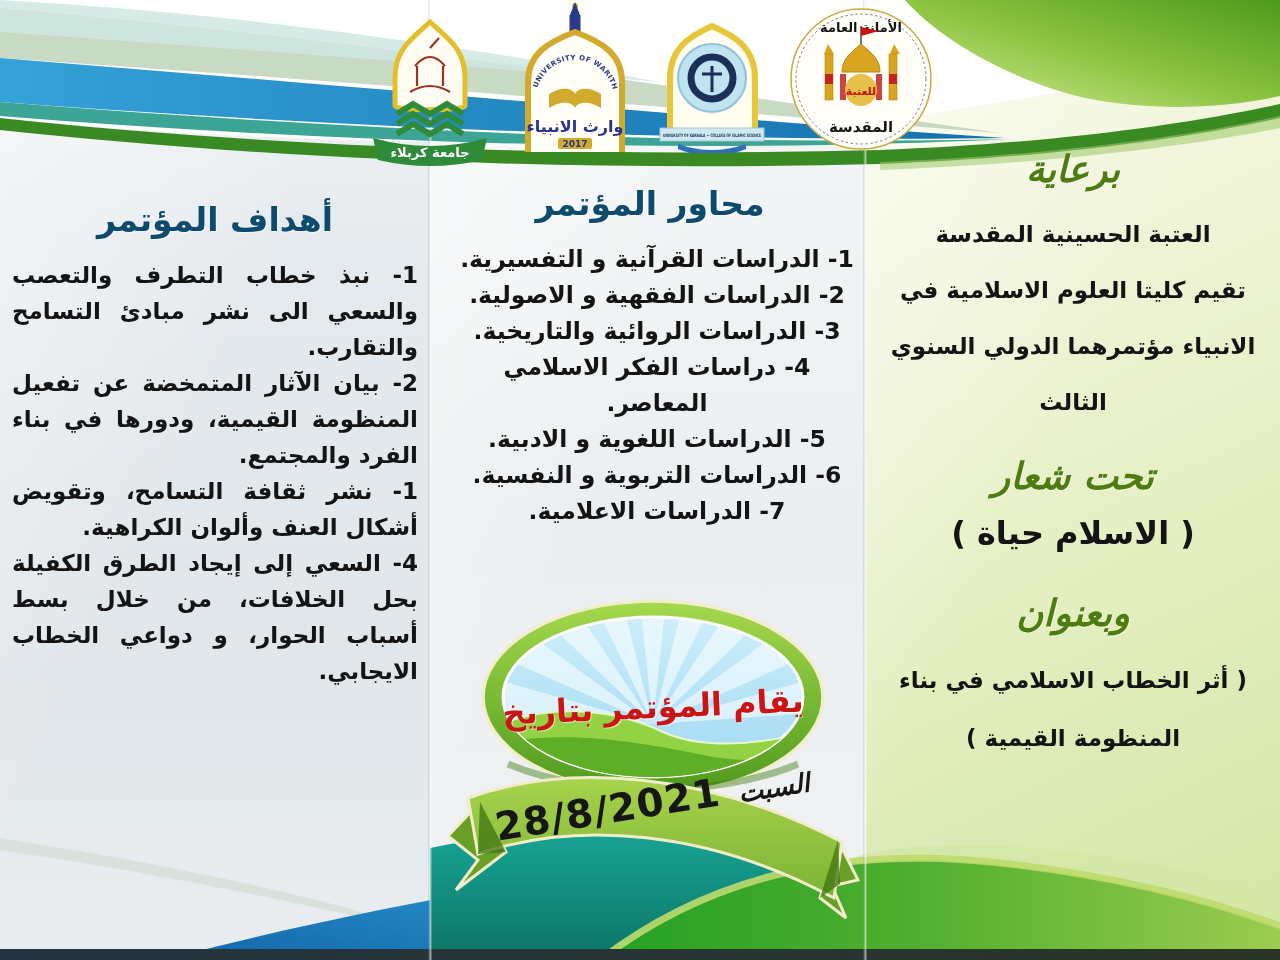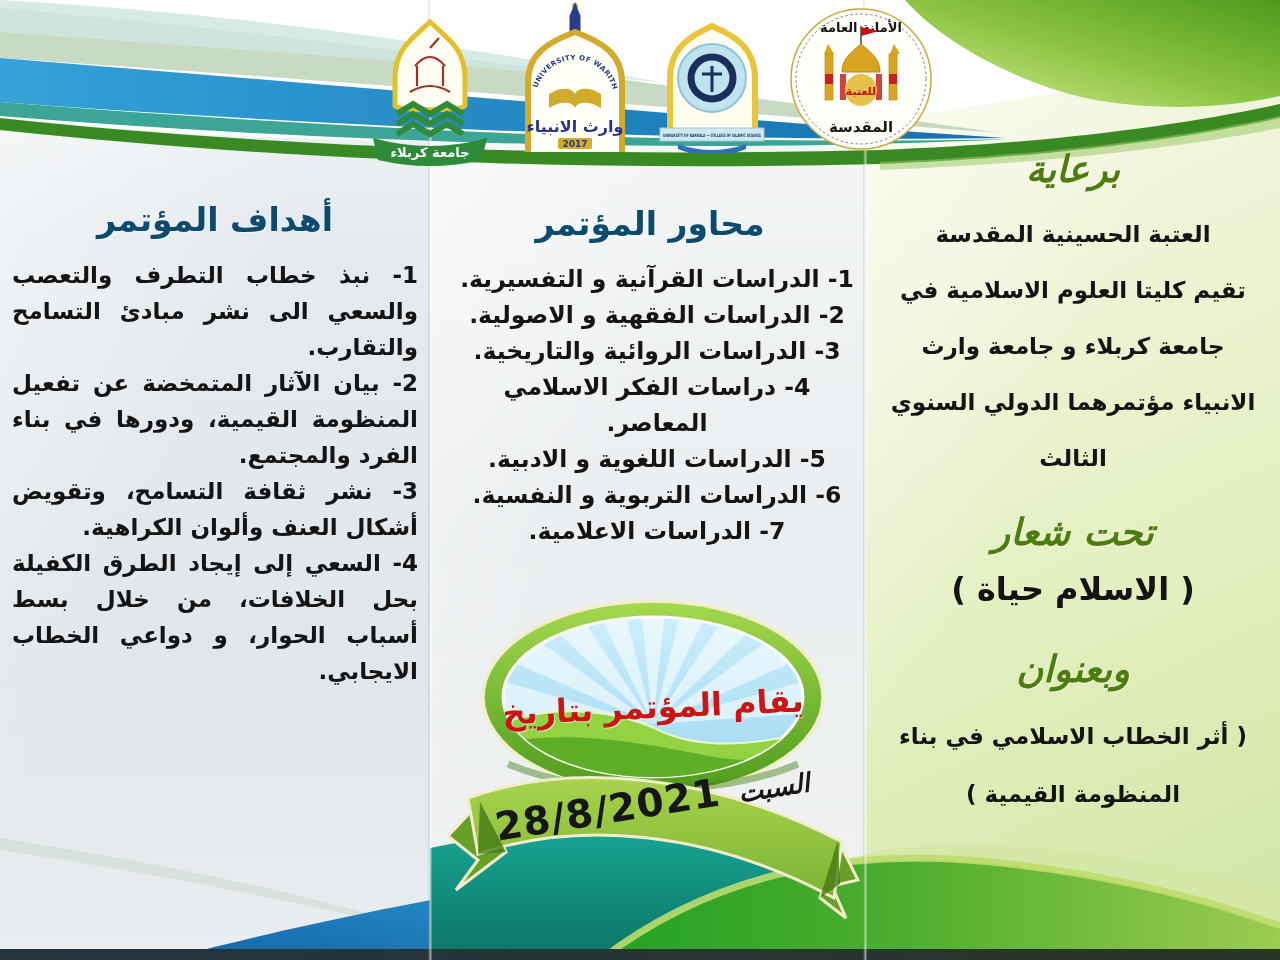--- a/index.html
+++ b/index.html
@@ -18,21 +18,21 @@
   .divider{position:absolute;top:0;height:100%;width:4px;z-index:3;
     background:linear-gradient(90deg,rgba(50,60,55,.14),rgba(255,255,255,.6) 70%,rgba(255,255,255,0));}
   .divider-1{left:428px;} .divider-2{left:863px;}
   svg.deco{position:absolute;left:0;z-index:2;display:block;}
   
   .col{position:absolute;direction:rtl;z-index:4;color:#141414;}
   .col-title{color:#0c4a6e;font-weight:bold;font-size:33px;text-align:center;
     letter-spacing:-1px;margin-bottom:18px;text-shadow:1px 1px 0 rgba(255,255,255,.6);}
   .objectives{left:12px;top:200px;width:406px;}
   .obj-item{font-size:23px;font-weight:bold;line-height:36px;text-align:justify;text-align-last:right;}
-  .themes{left:446px;top:204px;width:408px;}
+  .themes{left:446px;top:184px;width:408px;}
   .theme-item{font-size:23.5px;font-weight:bold;line-height:36px;text-align:center;padding-left:14px;}
   .sponsorship{left:880px;top:148px;width:386px;text-align:center;}
   .script-red{color:#4d7c0f;font-size:37px;font-weight:bold;font-style:italic;
     text-shadow:1px 1px 0 rgba(255,255,255,.5);}
   .sp-line{font-size:23px;font-weight:bold;line-height:26px;margin-top:30px;}
   .sp-gap{margin-top:40px;}
   .sp-slogan{font-size:32px;font-weight:bold;margin-top:16px;}
   .sp-title-line{font-size:23px;font-weight:bold;margin-top:32px;}
   
   .badge{position:absolute;left:448px;top:584px;width:412px;height:344px;z-index:5;}
@@ -191,40 +191,39 @@
       <circle cx="75" cy="86" r="16" fill="#e7c04a"></circle>
       <text x="75" y="91" text-anchor="middle" font-size="11" font-weight="bold" fill="#c11111" direction="rtl">للعتبة</text>
       <text x="75" y="128" text-anchor="middle" font-size="15" font-weight="bold" fill="#171717" direction="rtl">المقدسة</text>
     </svg>
   </div>
 
   <div class="col objectives">
     <div class="col-title">أهداف المؤتمر</div>
     <div class="obj-item">1- نبذ خطاب التطرف والتعصب والسعي الى نشر مبادئ التسامح والتقارب.</div>
     <div class="obj-item">2- بيان الآثار المتمخضة عن تفعيل المنظومة القيمية، ودورها في بناء الفرد والمجتمع.</div>
-    <div class="obj-item">3- نشر ثقافة التسامح، وتقويض أشكال العنف وألوان الكراهية.</div>
+    <div class="obj-item">1- نشر ثقافة التسامح، وتقويض أشكال العنف وألوان الكراهية.</div>
     <div class="obj-item">4- السعي إلى إيجاد الطرق الكفيلة بحل الخلافات، من خلال بسط أسباب الحوار، و دواعي الخطاب الايجابي.</div>
   </div>
 
   <div class="col themes">
     <div class="col-title">محاور المؤتمر</div>
     <div class="theme-item">1- الدراسات القرآنية و التفسيرية.</div>
     <div class="theme-item">2- الدراسات الفقهية و الاصولية.</div>
     <div class="theme-item">3- الدراسات الروائية والتاريخية.</div>
     <div class="theme-item">4- دراسات الفكر الاسلامي المعاصر.</div>
     <div class="theme-item">5- الدراسات اللغوية و الادبية.</div>
     <div class="theme-item">6- الدراسات التربوية و النفسية.</div>
     <div class="theme-item">7- الدراسات الاعلامية.</div>
   </div>
 
   <div class="col sponsorship">
     <div class="script-red">برعاية</div>
     <div class="sp-line">العتبة الحسينية المقدسة</div>
     <div class="sp-line">تقيم كليتا العلوم الاسلامية في</div>
-    <div class="sp-line">جامعة كربلاء و جامعة وارث</div>
     <div class="sp-line">الانبياء مؤتمرهما الدولي السنوي</div>
     <div class="sp-line">الثالث</div>
     <div class="script-red sp-gap">تحت شعار</div>
     <div class="sp-slogan">( الاسلام حياة )</div>
     <div class="script-red sp-gap">وبعنوان</div>
     <div class="sp-title-line">( أثر الخطاب الاسلامي في بناء</div>
     <div class="sp-title-line">المنظومة القيمية )</div>
   </div>
 
   <div class="badge">

